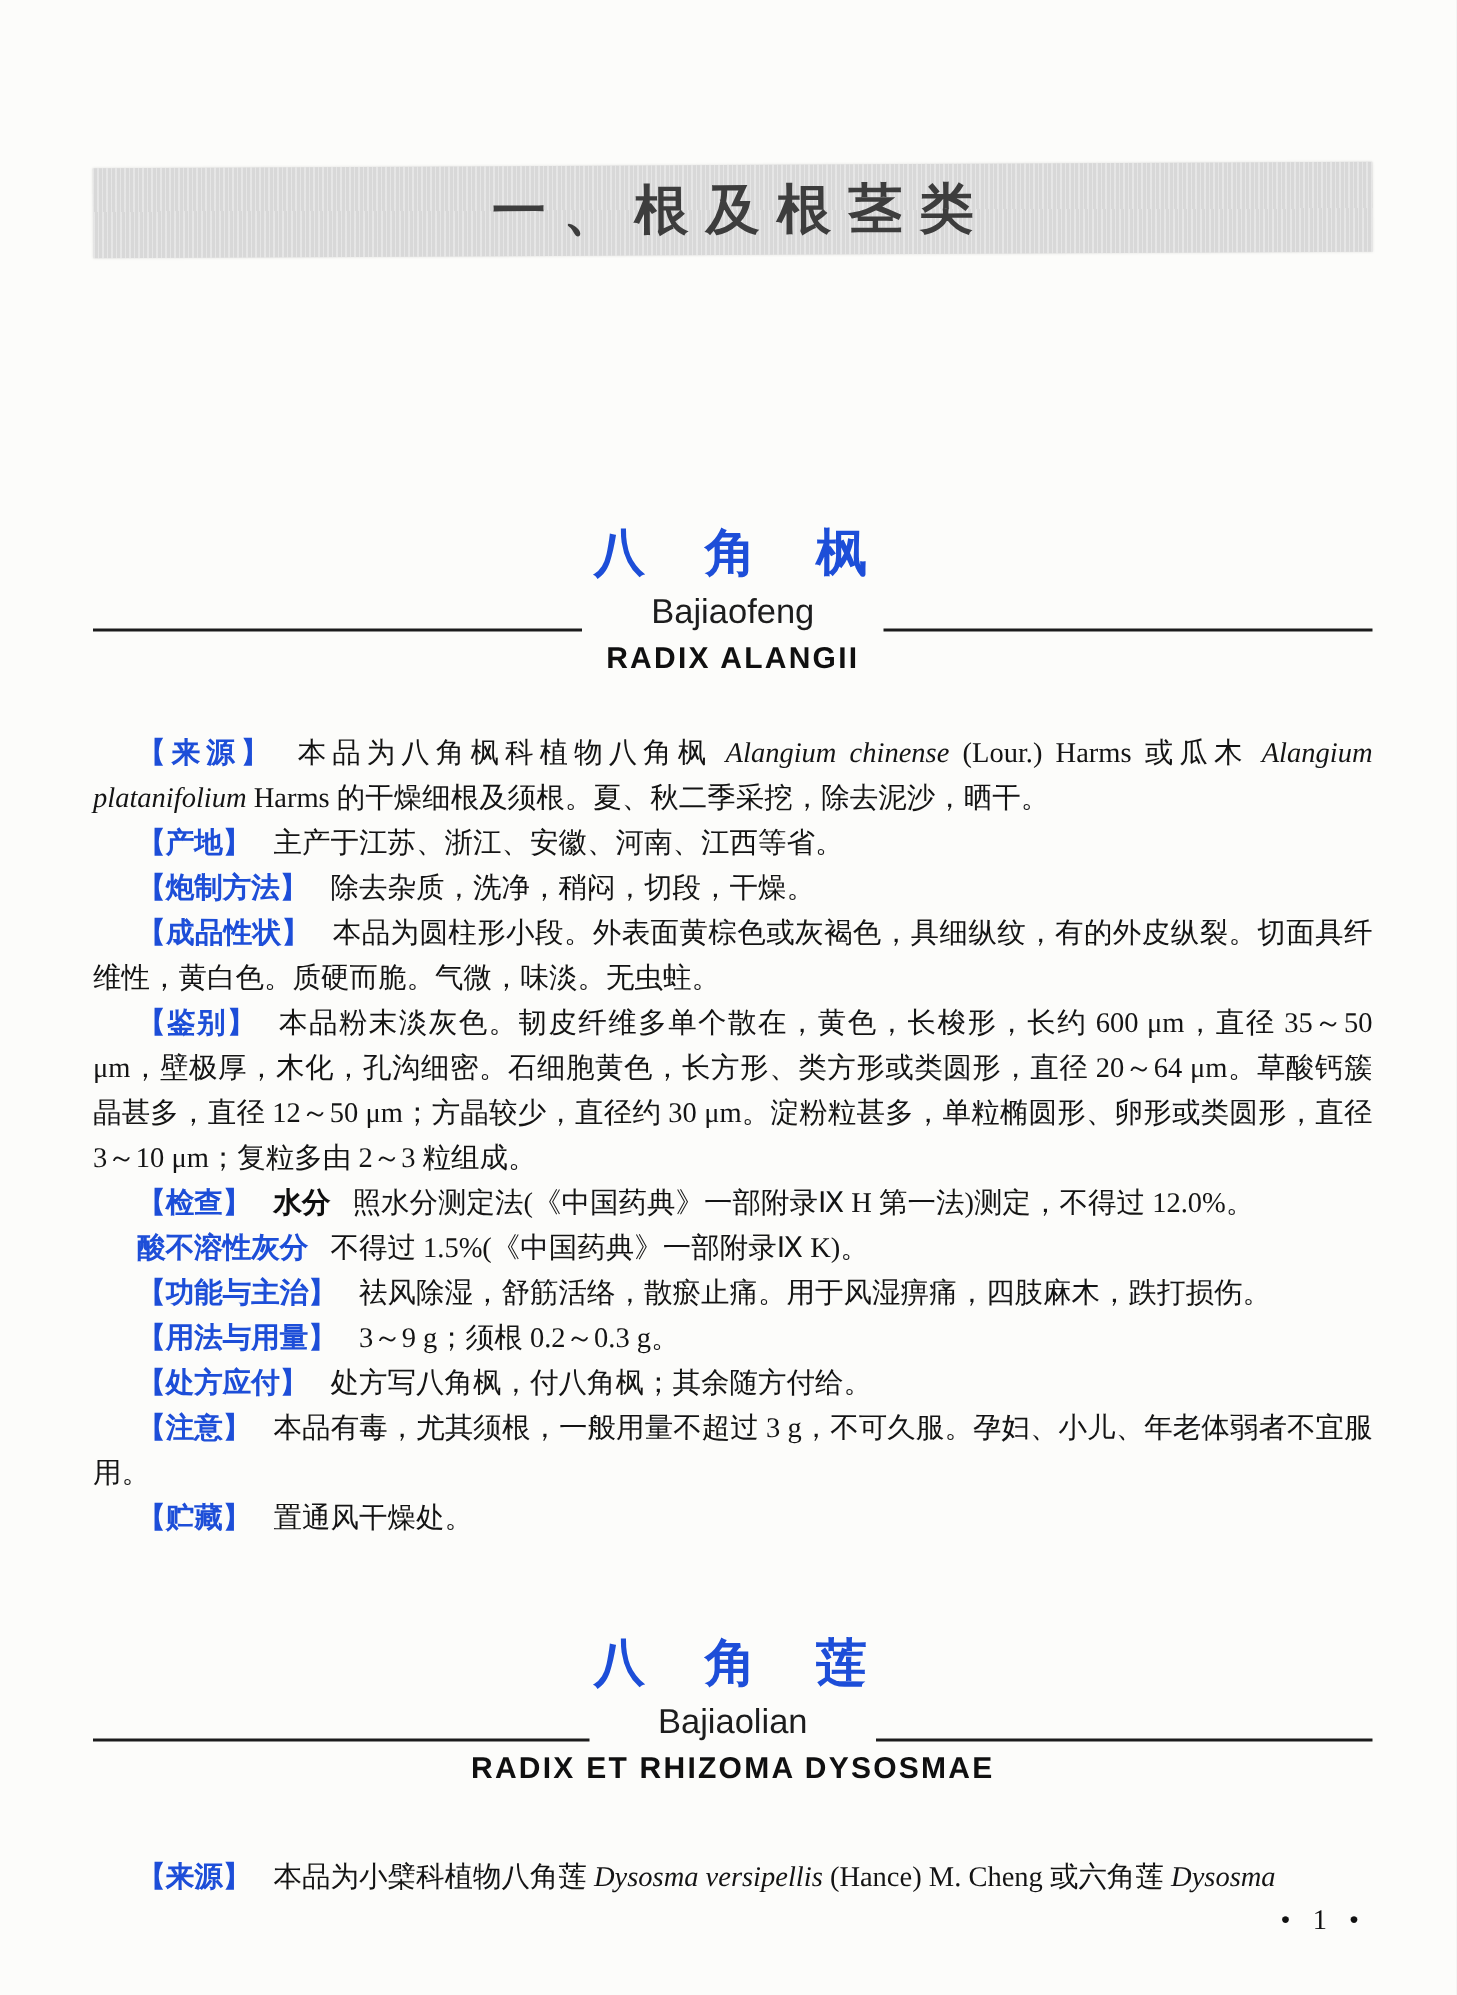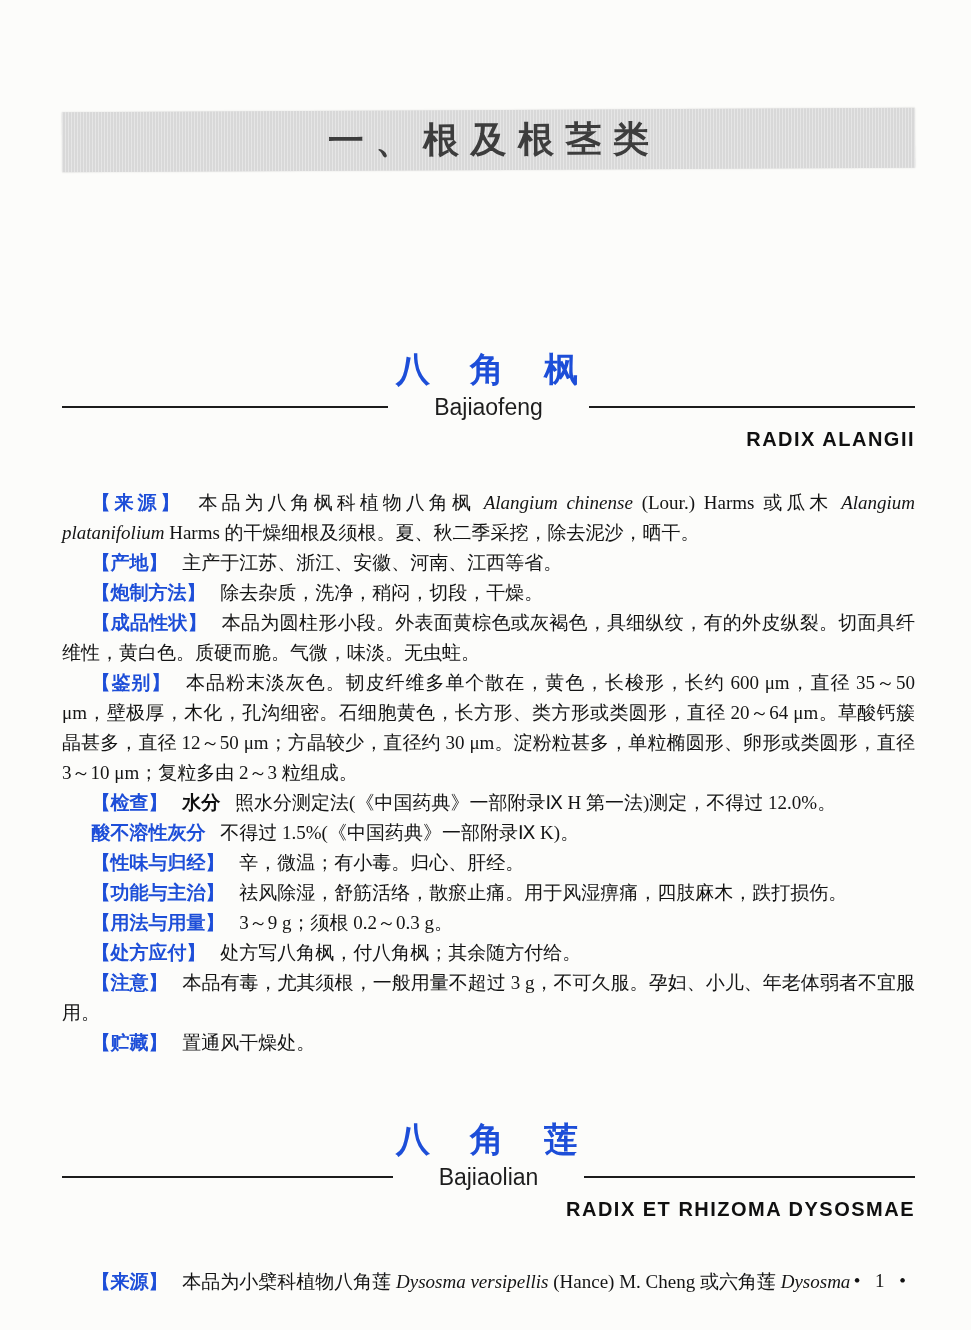--- a/index.html
+++ b/index.html
@@ -51,39 +51,39 @@
     text-align: center;
     font-family: "Liberation Sans", sans-serif;
     font-weight: bold;
     font-size: 34px;
     letter-spacing: 3px;
     color: #1d4ed8;
     line-height: 42px;
   }
   .pinyin-row {
     display: flex;
-    align-items: center;
+    align-items: flex-end;
     margin-top: 3px;
     gap: 32px;
   }
   .rule {
     flex: 1;
     height: 2px;
     background: #1c1c1c;
   }
   .pinyin {
     font-family: "Liberation Sans", sans-serif;
     font-size: 23px;
     color: #1d1d1d;
     padding: 0 14px;
     line-height: 28px;
   }
   .latin {
     margin: 7px 0 0 0;
-    text-align: right;
+    text-align: center;
     font-family: "Liberation Sans", sans-serif;
     font-weight: bold;
     font-size: 20px;
     letter-spacing: 1.5px;
     color: #101010;
   }
   .paragraphs {
     margin-top: 37px;
     font-size: 19px;
     line-height: 30px;
@@ -135,21 +135,20 @@
     </div>
     <h3 class="latin">RADIX ALANGII</h3>
     <div class="paragraphs">
           <p class="para"><span class="label">【来源】</span><span class="">本品为八角枫科植物八角枫 </span><span class="italic">Alangium chinense</span><span class=""> (Lour.) Harms 或瓜木 </span><span class="italic">Alangium platanifolium</span><span class=""> Harms 的干燥细根及须根。夏、秋二季采挖，除去泥沙，晒干。</span></p>
           <p class="para"><span class="label">【产地】</span><span class="">主产于江苏、浙江、安徽、河南、江西等省。</span></p>
           <p class="para"><span class="label">【炮制方法】</span><span class="">除去杂质，洗净，稍闷，切段，干燥。</span></p>
           <p class="para"><span class="label">【成品性状】</span><span class="">本品为圆柱形小段。外表面黄棕色或灰褐色，具细纵纹，有的外皮纵裂。切面具纤维性，黄白色。质硬而脆。气微，味淡。无虫蛀。</span></p>
           <p class="para"><span class="label">【鉴别】</span><span class="">本品粉末淡灰色。韧皮纤维多单个散在，黄色，长梭形，长约 600 μm，直径 35～50 μm，壁极厚，木化，孔沟细密。石细胞黄色，长方形、类方形或类圆形，直径 20～64 μm。草酸钙簇晶甚多，直径 12～50 μm；方晶较少，直径约 30 μm。淀粉粒甚多，单粒椭圆形、卵形或类圆形，直径 3～10 μm；复粒多由 2～3 粒组成。</span></p>
           <p class="para"><span class="label">【检查】</span><span class="sublabel">水分</span><span class="">照水分测定法(《中国药典》一部附录Ⅸ H 第一法)测定，不得过 12.0%。</span></p>
           <p class="para"><span class="label">酸不溶性灰分</span><span class="">不得过 1.5%(《中国药典》一部附录Ⅸ K)。</span></p>
-          <p class="para"><span class="label">【性味与归经】</span><span class="">辛，微温；有小毒。归心、肝经。</span></p>
           <p class="para"><span class="label">【功能与主治】</span><span class="">祛风除湿，舒筋活络，散瘀止痛。用于风湿痹痛，四肢麻木，跌打损伤。</span></p>
           <p class="para"><span class="label">【用法与用量】</span><span class="">3～9 g；须根 0.2～0.3 g。</span></p>
           <p class="para"><span class="label">【处方应付】</span><span class="">处方写八角枫，付八角枫；其余随方付给。</span></p>
           <p class="para"><span class="label">【注意】</span><span class="">本品有毒，尤其须根，一般用量不超过 3 g，不可久服。孕妇、小儿、年老体弱者不宜服用。</span></p>
           <p class="para"><span class="label">【贮藏】</span><span class="">置通风干燥处。</span></p>
         </div>
   </section>
 
   <section class="monograph">
     <h2 class="m-title">八　角　莲</h2>

